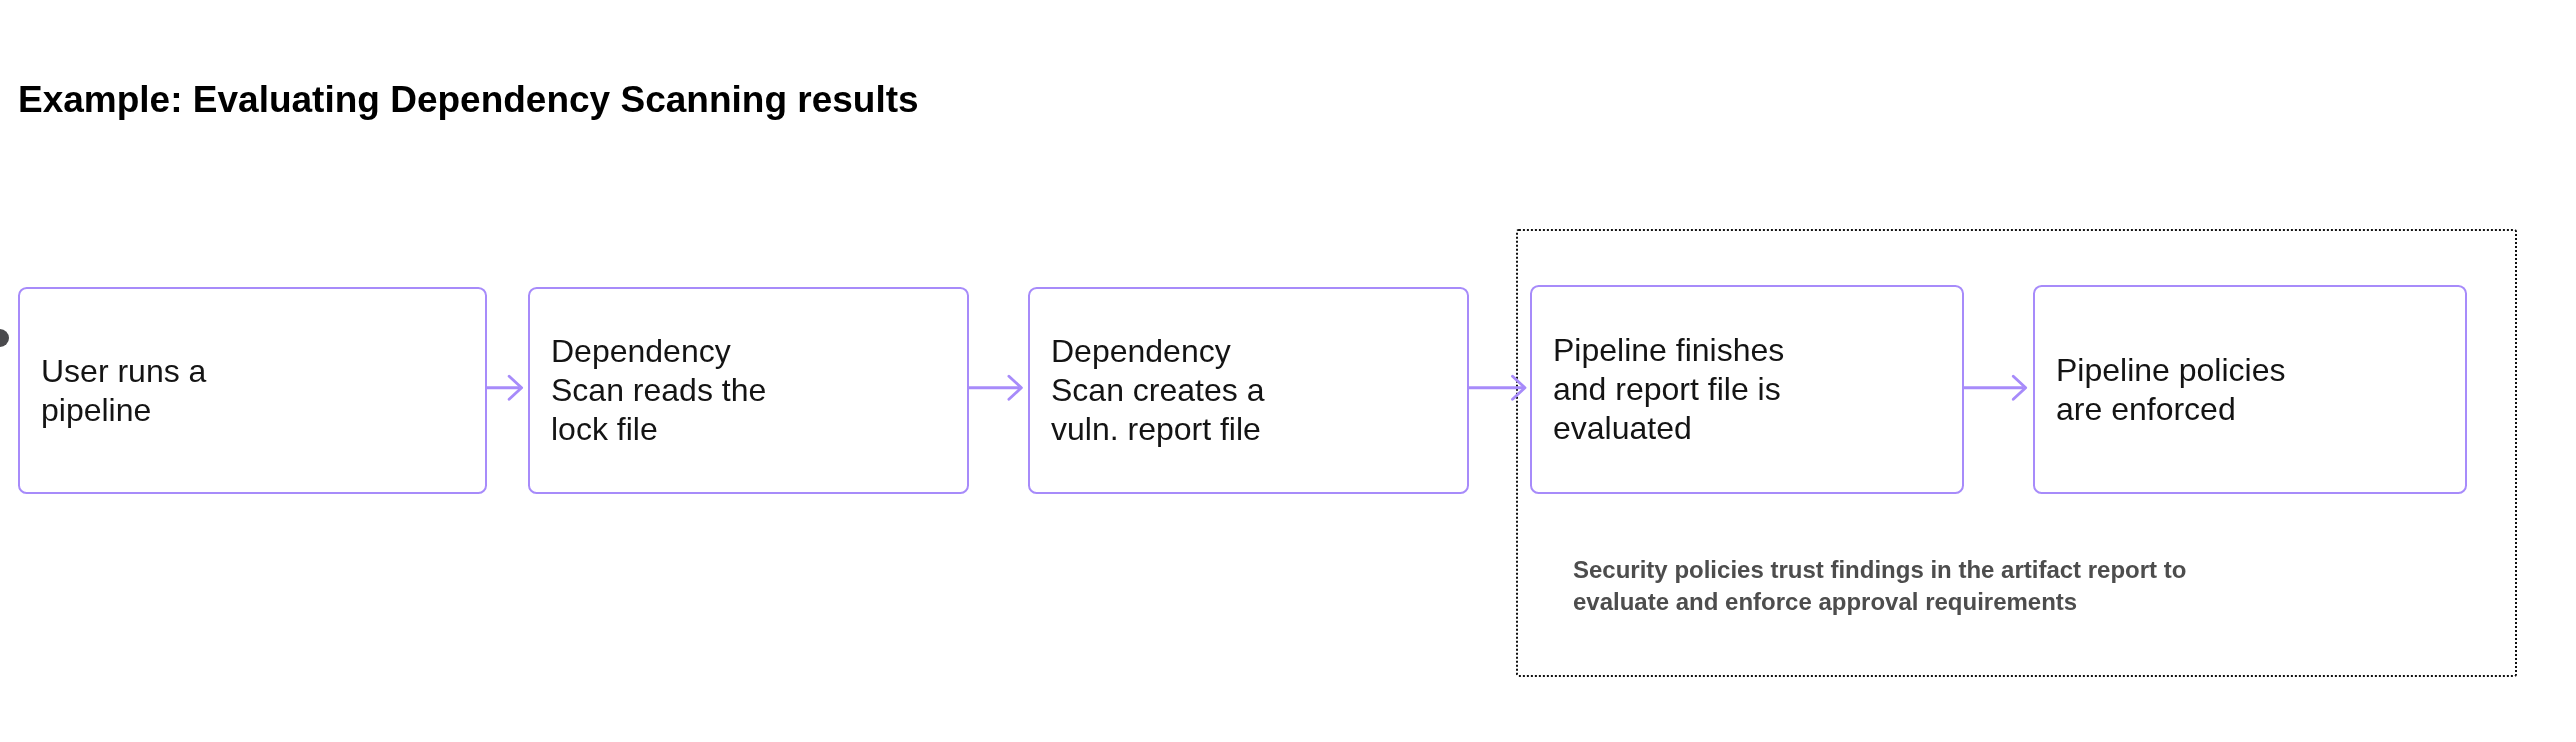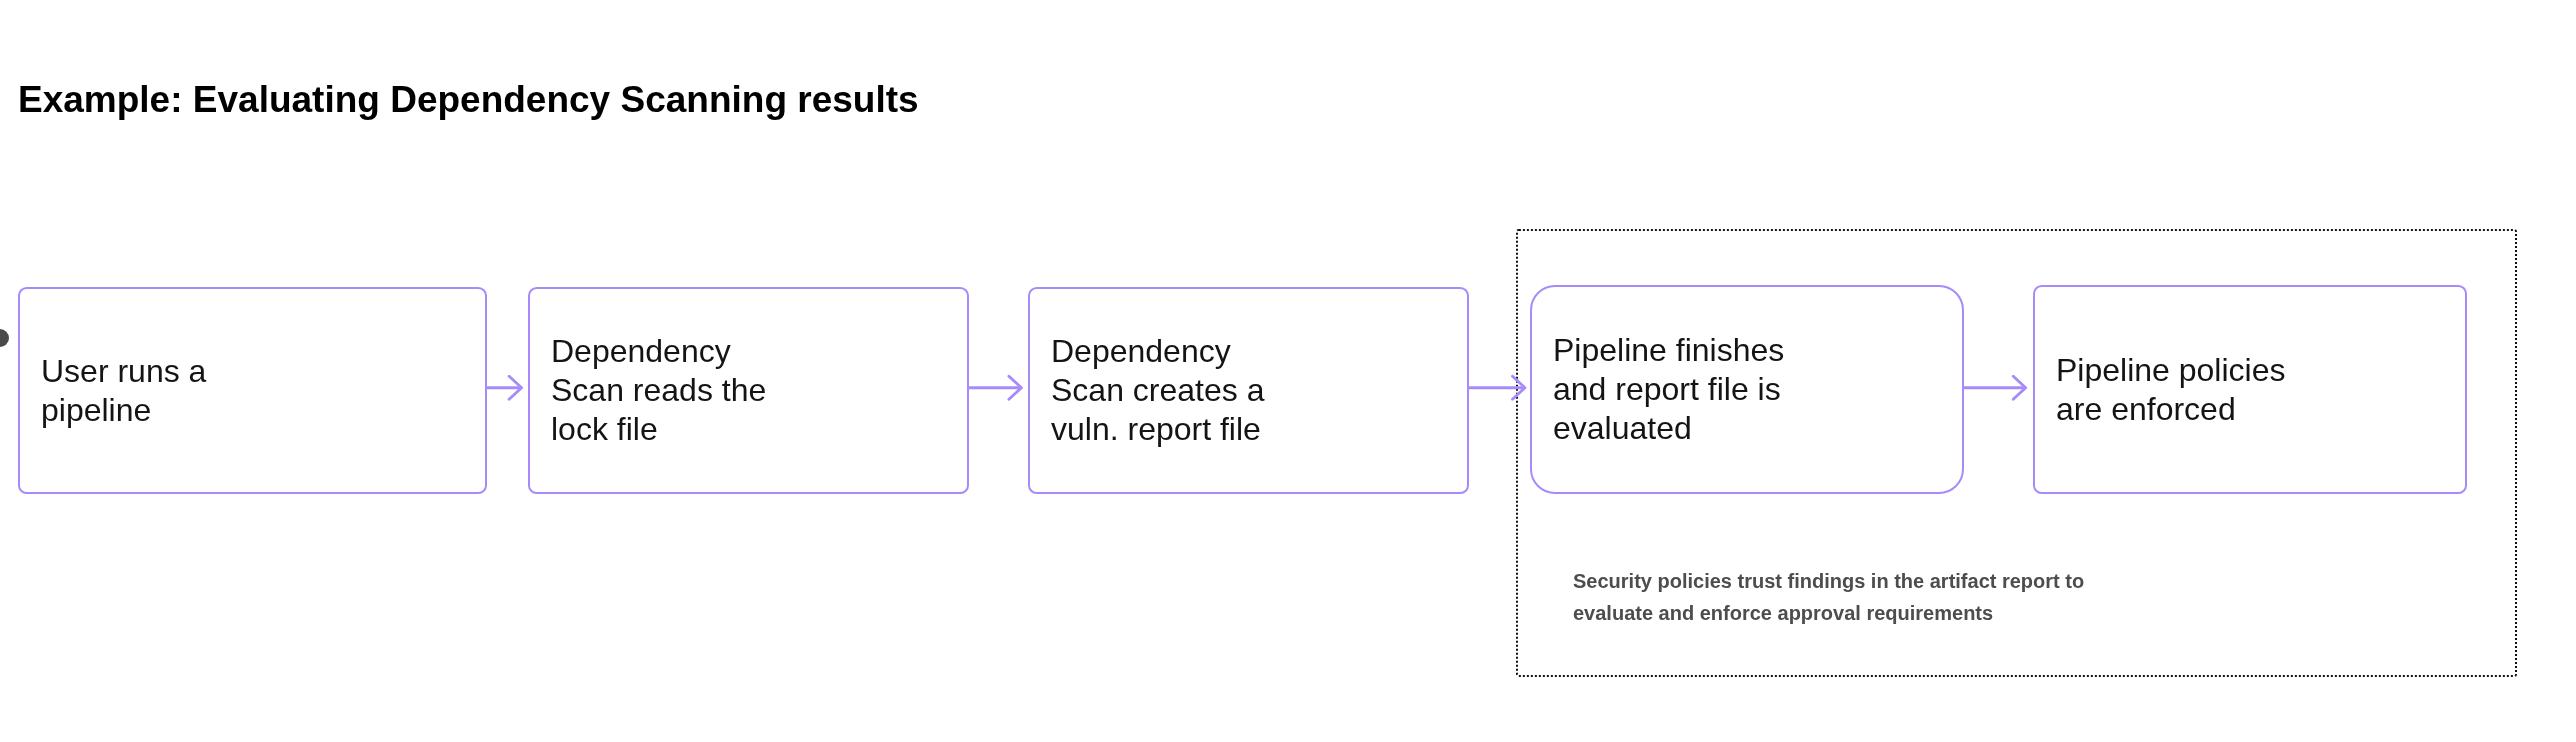--- a/index.html
+++ b/index.html
@@ -63,46 +63,45 @@
     font-size: 32px;
     line-height: 39px;
     color: #141414;
     font-weight: normal;
     white-space: pre-line;
   }
 
   #node-1 { left: 18px;   top: 287px; width: 469px; height: 207px; }
   #node-2 { left: 528px;  top: 287px; width: 441px; height: 207px; }
   #node-3 { left: 1028px; top: 287px; width: 441px; height: 207px; }
-  #node-4 { left: 1530px; top: 285px; width: 434px; height: 209px; border-radius: 25px; }
+  #node-4 { left: 1530px; top: 285px; width: 434px; height: 209px; }
   #node-5 { left: 2033px; top: 285px; width: 434px; height: 209px; }
 
   
   .group-box {
     position: absolute;
     left: 1516px;
     top: 229px;
     width: 1001px;
     height: 448px;
     box-sizing: border-box;
     border: 2.9px dotted #111111;
     border-radius: 2.9px;
     background: transparent;
   }
   .group-caption {
     position: absolute;
     left: 1573px;
     top: 554px;
     width: 891px;
-    font-size: 20px;
+    font-size: 24px;
     line-height: 32px;
     font-weight: bold;
     color: #4d4d4d;
     white-space: pre-line;
-    margin-top: 11px;
   }
 
   
   .arrow-layer {
     position: absolute;
     left: 0;
     top: 0;
     width: 2576px;
     height: 742px;
     pointer-events: none;

